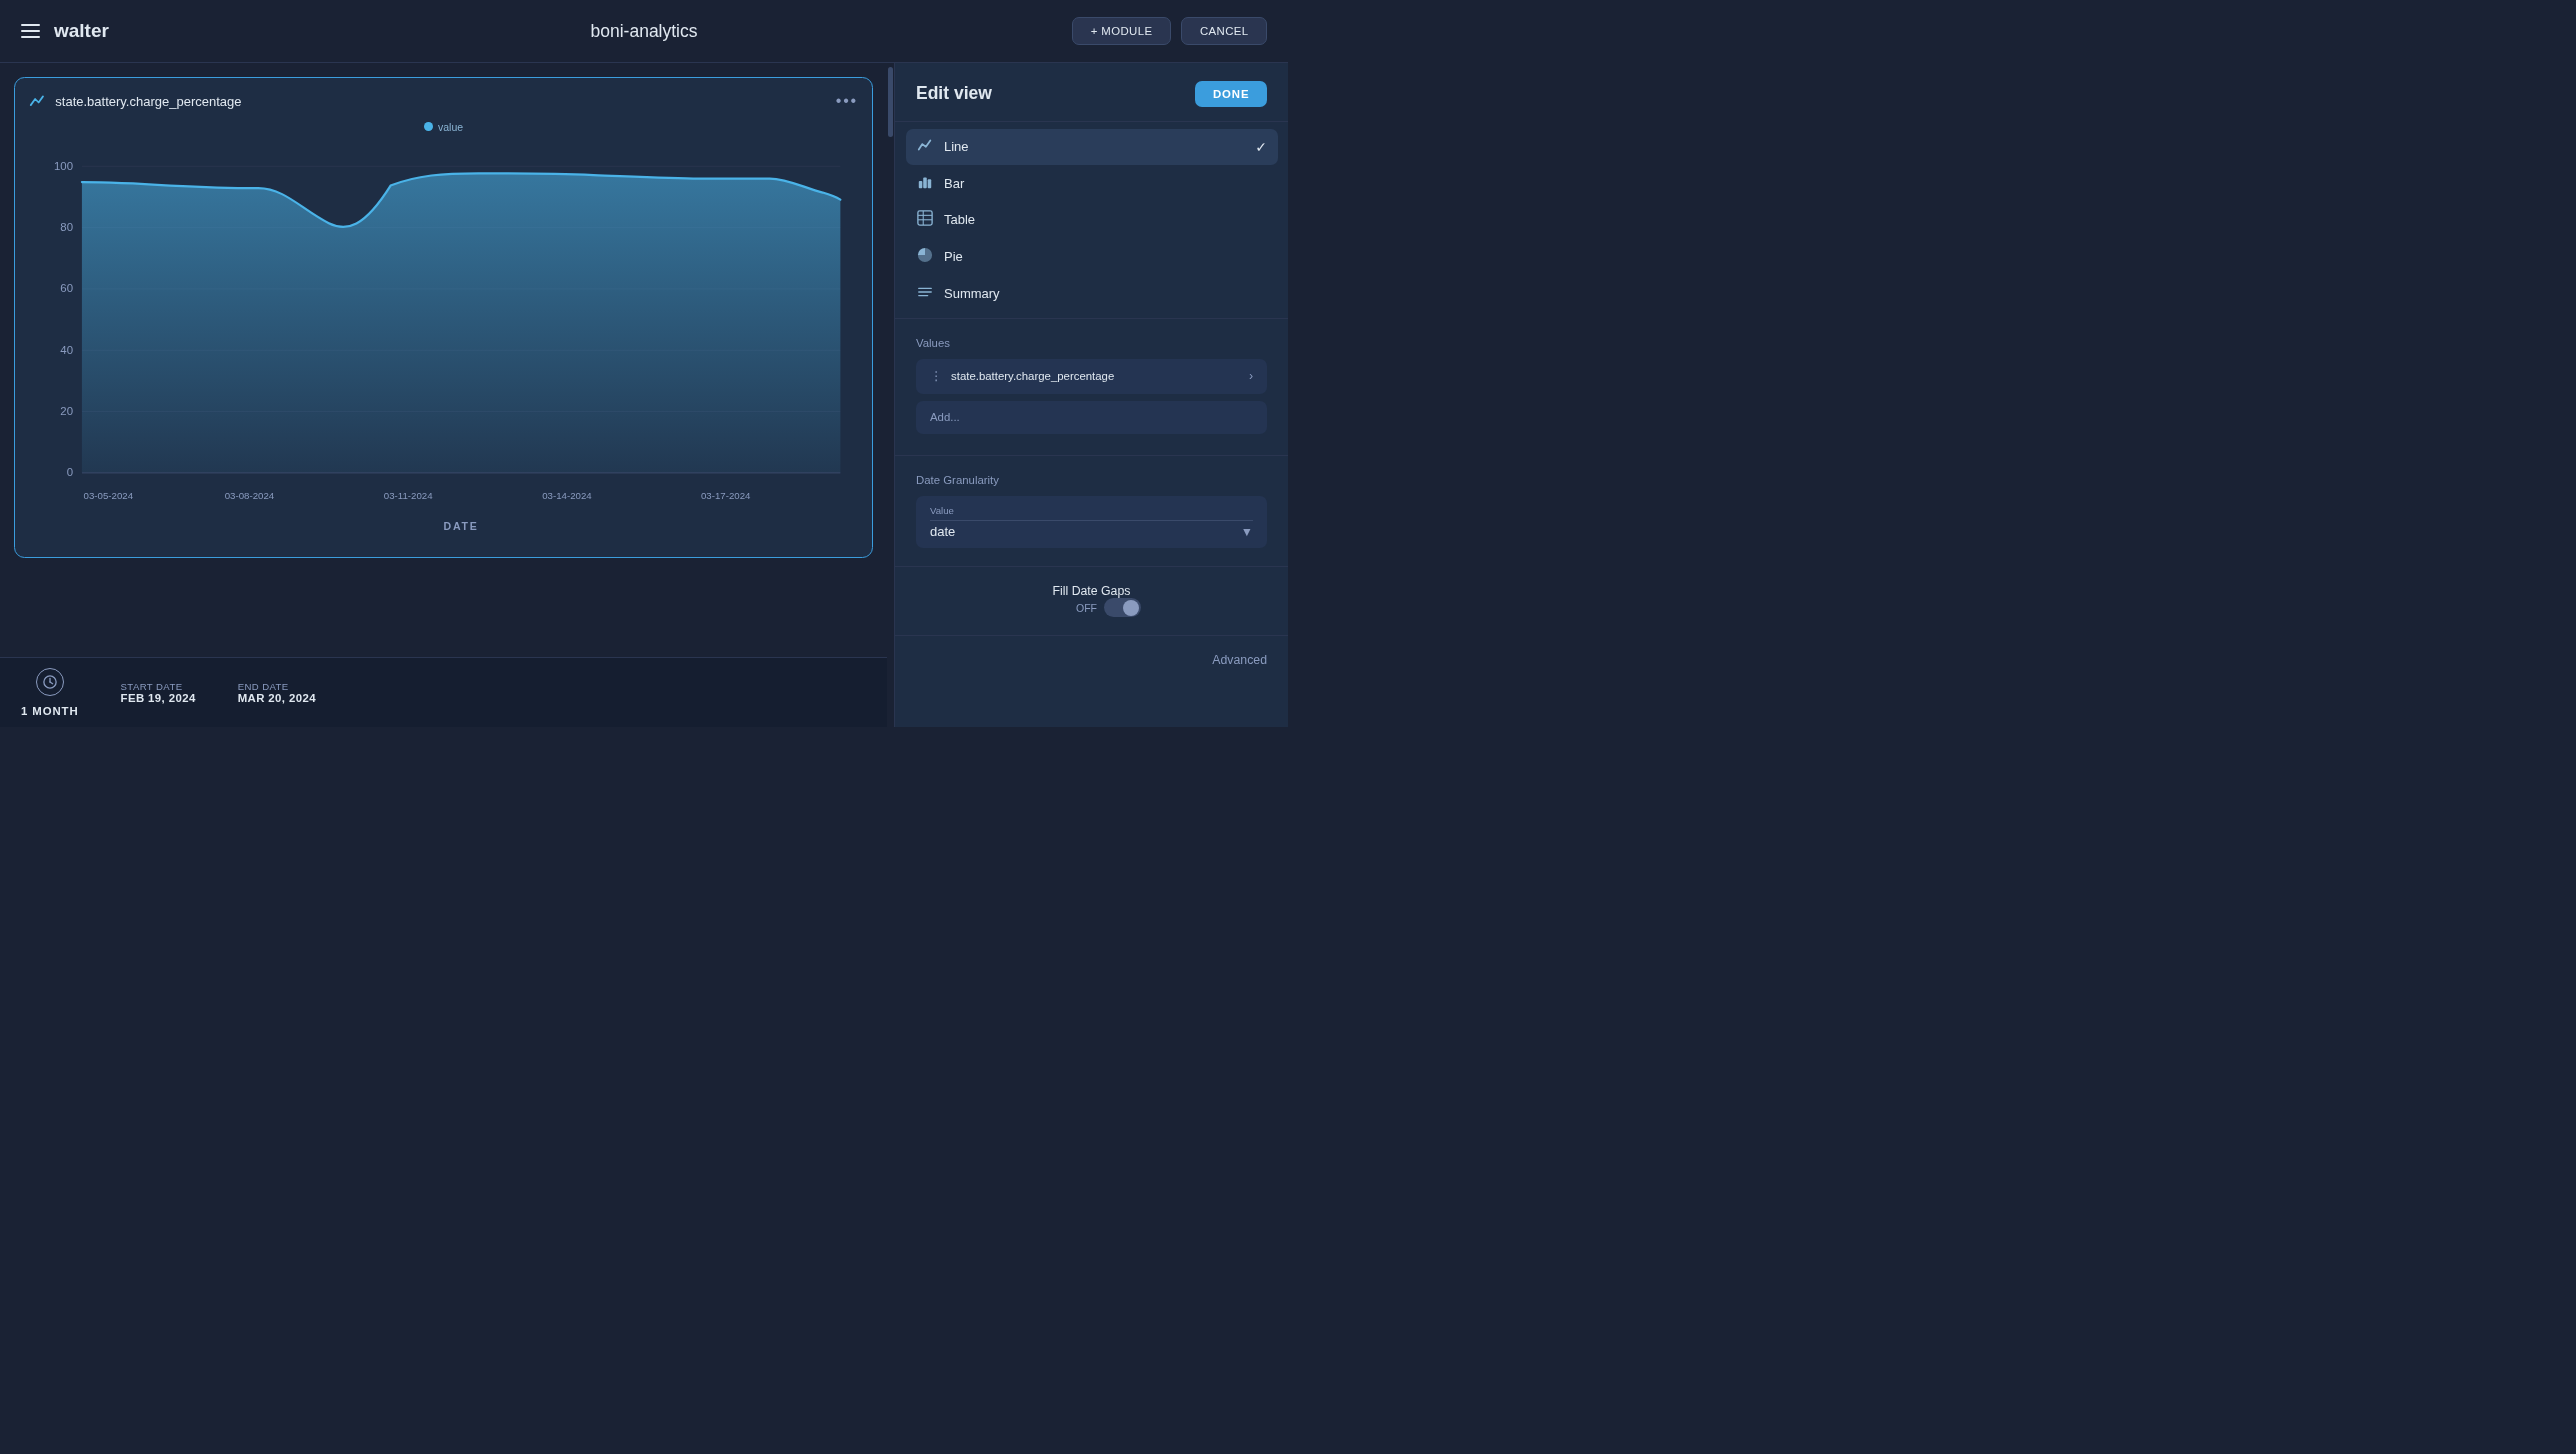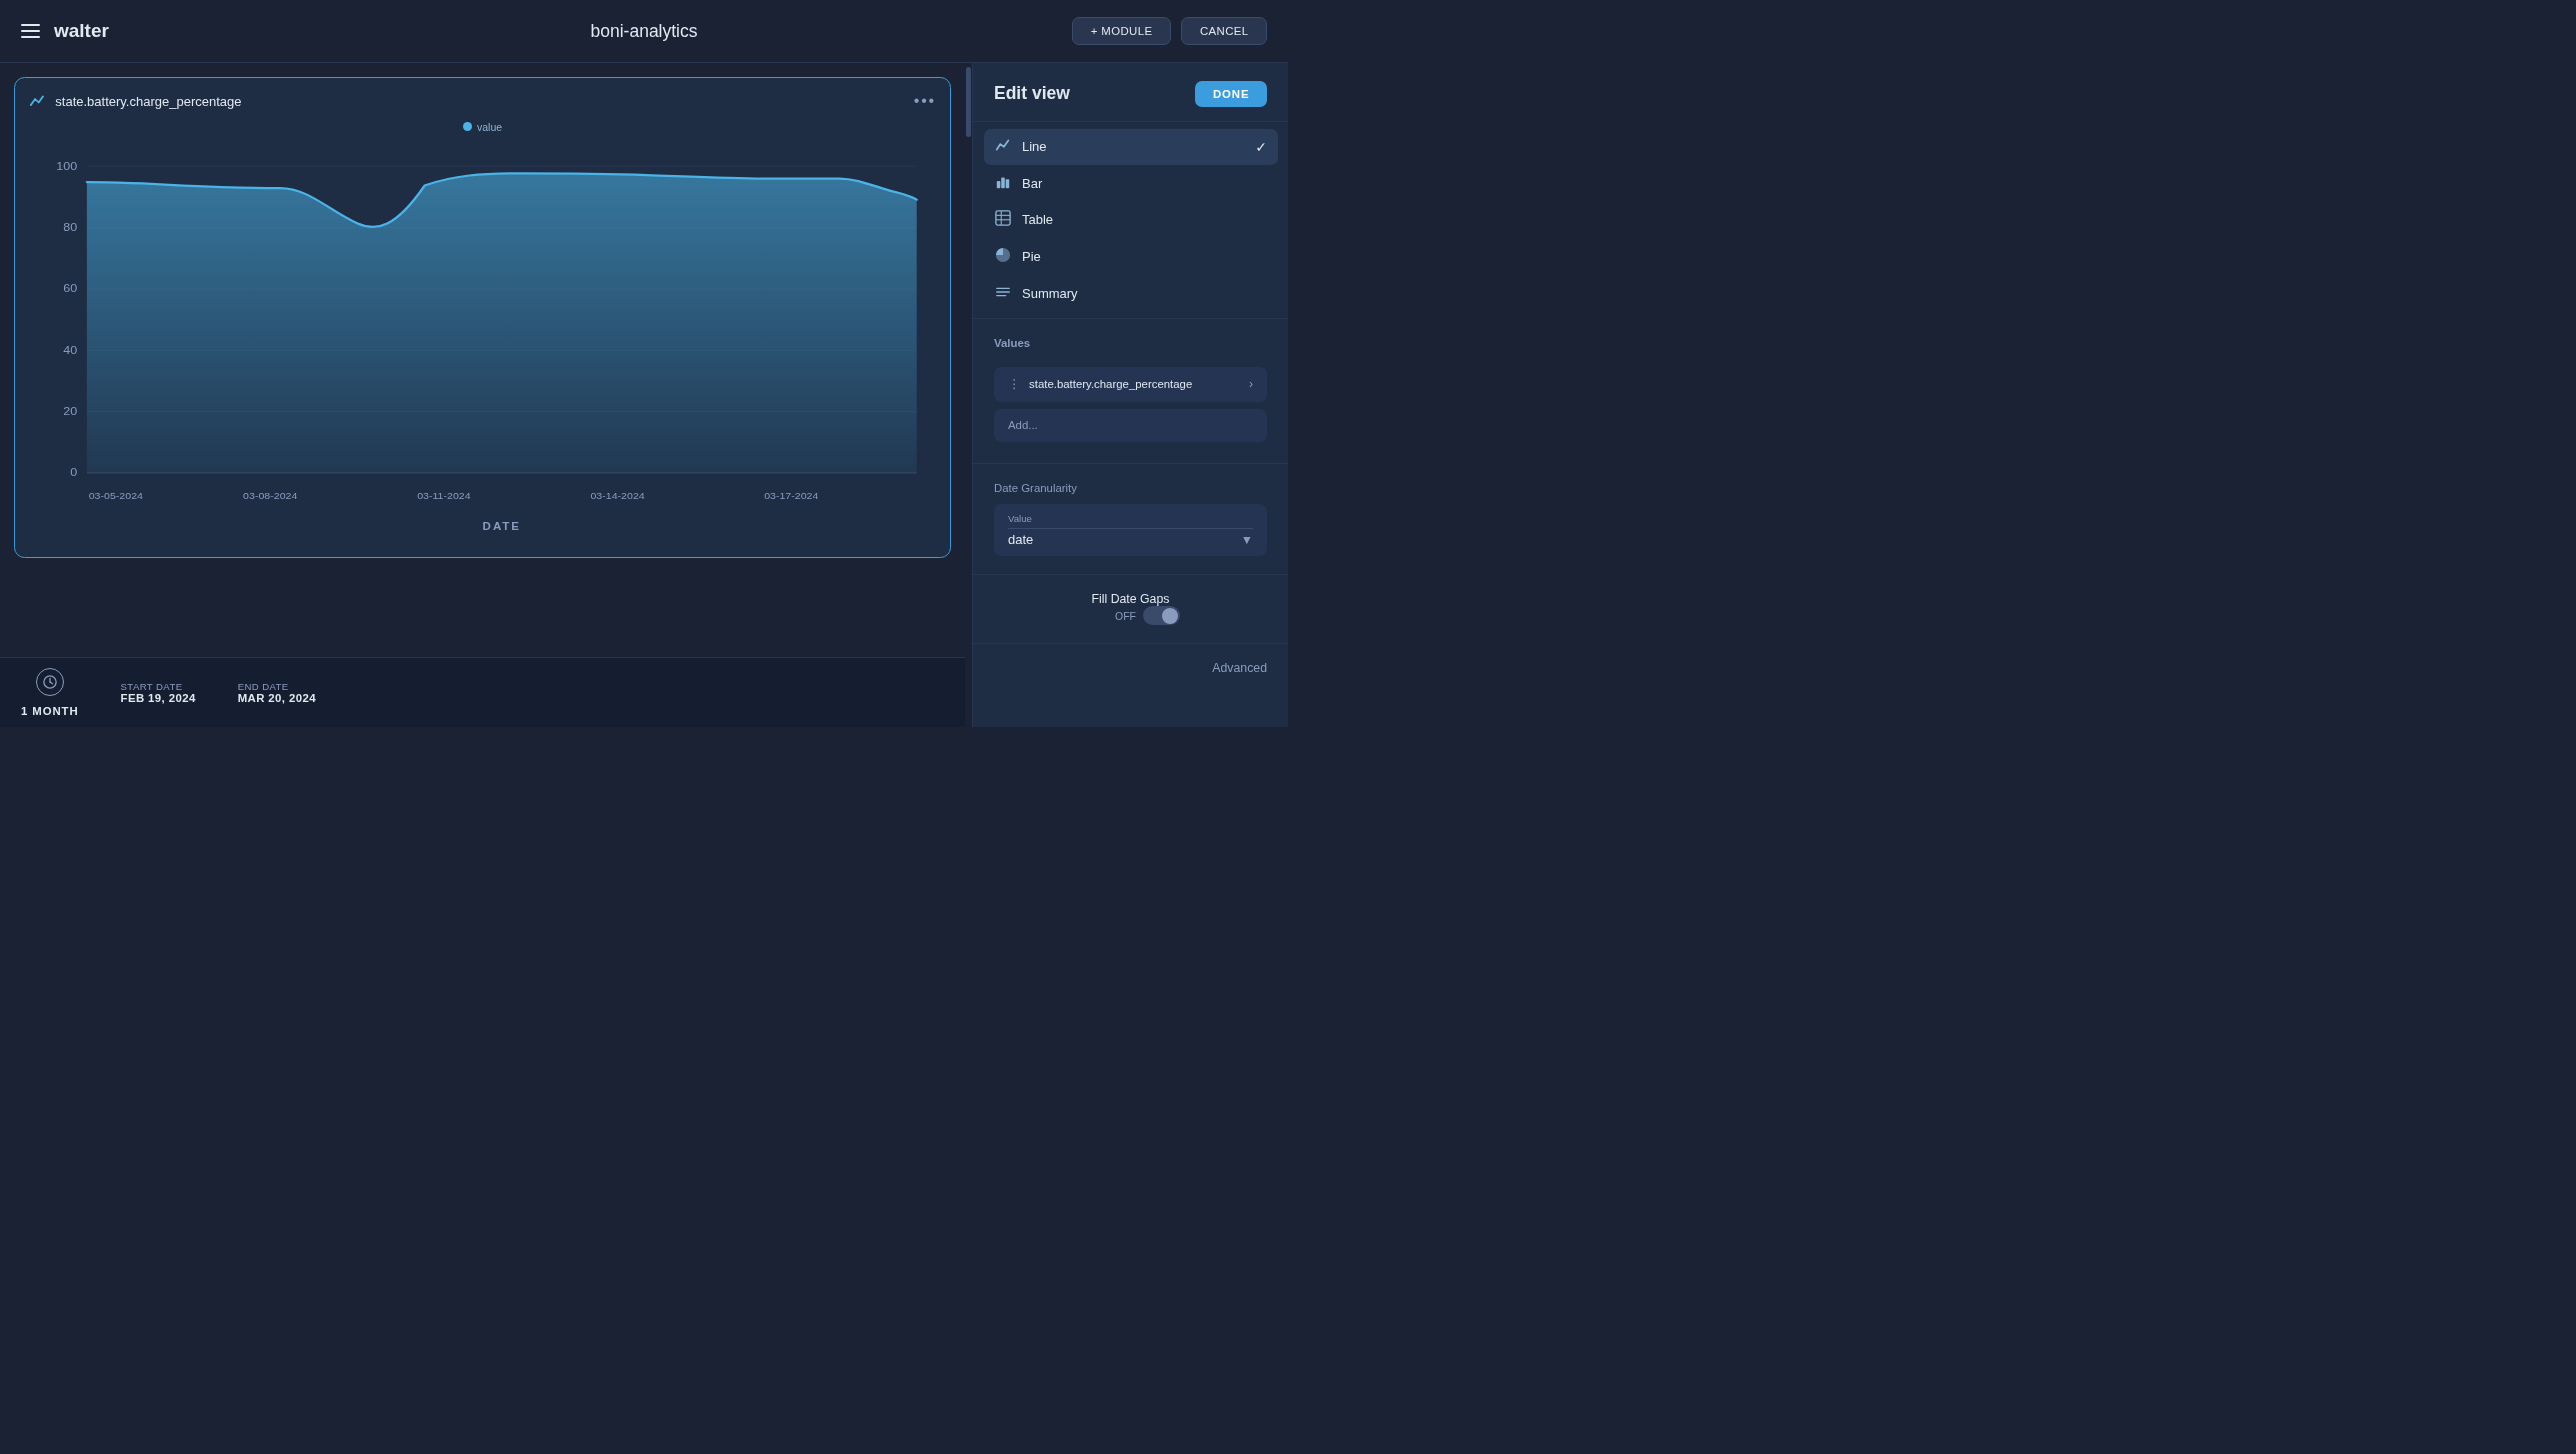--- a/index.html
+++ b/index.html
@@ -230,21 +230,21 @@
     }
     .scroll-thumb {
       width: 5.3px;
       height: 70px;
       background: #3a4a6a;
       border-radius: 2.6px;
     }
 
     
     .right-panel {
-      width: 316px;
+      width: 394px;
       background: #1e2d44;
       border-left: 0.9px solid #2a3550;
       display: flex;
       flex-direction: column;
       overflow-y: auto;
       flex-shrink: 0;
     }
     .right-panel::-webkit-scrollbar { width: 5.3px; }
     .right-panel::-webkit-scrollbar-track { background: #1e2d44; }
     .right-panel::-webkit-scrollbar-thumb { background: #3a4a6a; border-radius: 2.6px; }
@@ -308,22 +308,22 @@
     }
 
     
     .panel-section {
       padding: 17.5px 21px;
       border-bottom: 0.9px solid #2a3550;
     }
     .section-label {
       font-size: 11.4px;
       color: #8a9bbf;
-      margin-bottom: 18px;
-      font-weight: 700;
+      margin-bottom: 10px;
+      font-weight: 400;
     }
     .value-item {
       background: #243452;
       border-radius: 7px;
       padding: 10.5px 14px;
       display: flex;
       align-items: center;
       justify-content: space-between;
       margin-bottom: 7px;
       cursor: pointer;

